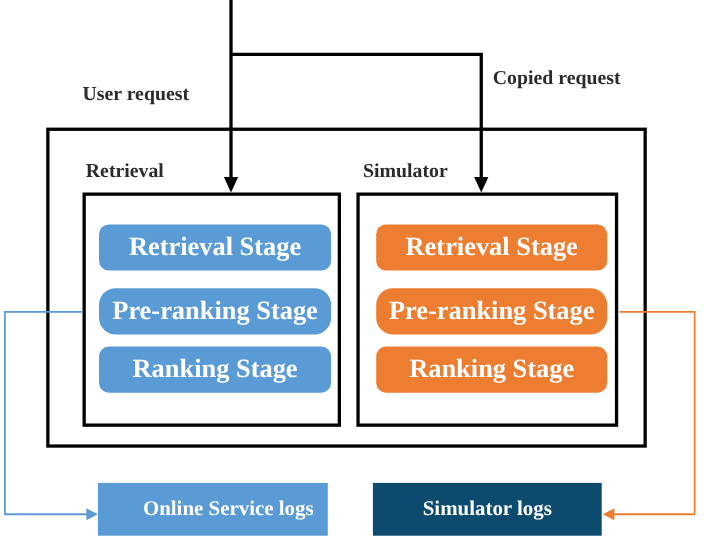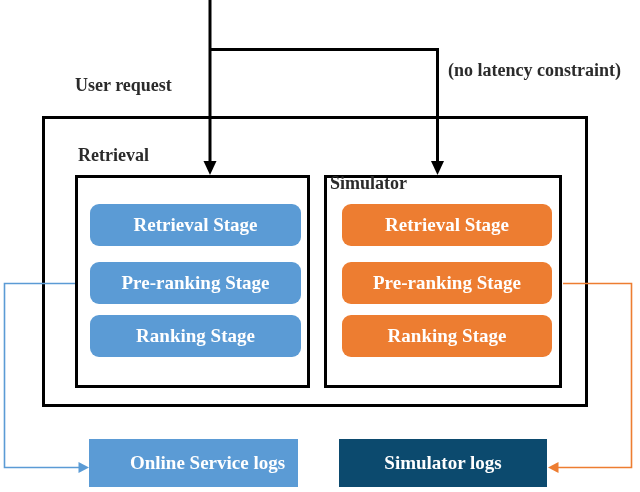--- a/index.html
+++ b/index.html
@@ -21,31 +21,31 @@
   .frame.outer   { left:42px;  top:116px; width:546px; height:291px; }
   .frame.prod    { left:75px;  top:175px; width:235px; height:213px; }
   .frame.sim     { left:324px; top:175px; width:238px; height:213px; }
   .lbl {
     position:absolute; font-weight:bold; color:#2b2b2b;
     font-size:18px; line-height:23px; white-space:nowrap; z-index:4;
   }
   .lbl.user    { left:75px;  top:74px; }
   .lbl.copied  { left:448px; top:59px; white-space:normal; width:190px; }
   .lbl.prodlbl { left:78px;  top:144px; }
-  .lbl.simlbl  { left:330px; top:144px;margin-top:28px; }
+  .lbl.simlbl  { left:330px; top:144px; }
   .stage {
     position:absolute; box-sizing:border-box;
     width:211px; height:42px; border-radius:9px;
     display:flex; align-items:center; justify-content:center;
-    color:#ffffff; font-weight:bold; font-size:19px; z-index:3;
+    color:#ffffff; font-weight:bold; font-size:24px; z-index:3;
   }
   .stage.blue   { left:90px;  background:#5B9BD5; }
   .stage.orange { left:342px; width:210px; background:#ED7D31; }
   .stage.r1 { top:204px; }
-  .stage.r2 { top:262px; }
+  .stage.r2 { top:262px;border-radius:15px; }
   .stage.r3 { top:315px; }
   .logbox {
     position:absolute; box-sizing:border-box;
     top:439px; height:48px;
     display:flex; align-items:center; justify-content:center;
     color:#ffffff; font-weight:bold; font-size:19px; z-index:3;
   }
   .logbox.blue   { left:89px;  width:209px; background:#5B9BD5;padding-left:28px; }
   .logbox.orange { left:339px; width:208px; background:#0c4a6e; }
 </style>
@@ -64,21 +64,21 @@
 
     <path d="M75,283.5 H4.5 V467.5 H79" fill="none" stroke="#5B9BD5" stroke-width="1.6"></path>
     <polygon points="78.5,462 78.5,473 89,467.5" fill="#5B9BD5"></polygon>
 
     <path d="M563,283.5 H631.5 V467.5 H558" fill="none" stroke="#ED7D31" stroke-width="1.6"></path>
     <polygon points="558.5,462 558.5,473 548,467.5" fill="#ED7D31"></polygon>
   </svg>
 
   <div class="lbl user">User request</div>
   <div class="lbl copied">
-    <div>(no latency constraint)</div>
+    <div>Copied request</div>
   </div>
 
   <div class="frame outer"></div>
   <div class="frame prod"></div>
   <div class="frame sim"></div>
 
   <div class="lbl prodlbl">Retrieval</div>
   <div class="lbl simlbl">Simulator</div>
 
   <div class="stage blue r1">Retrieval Stage</div>

